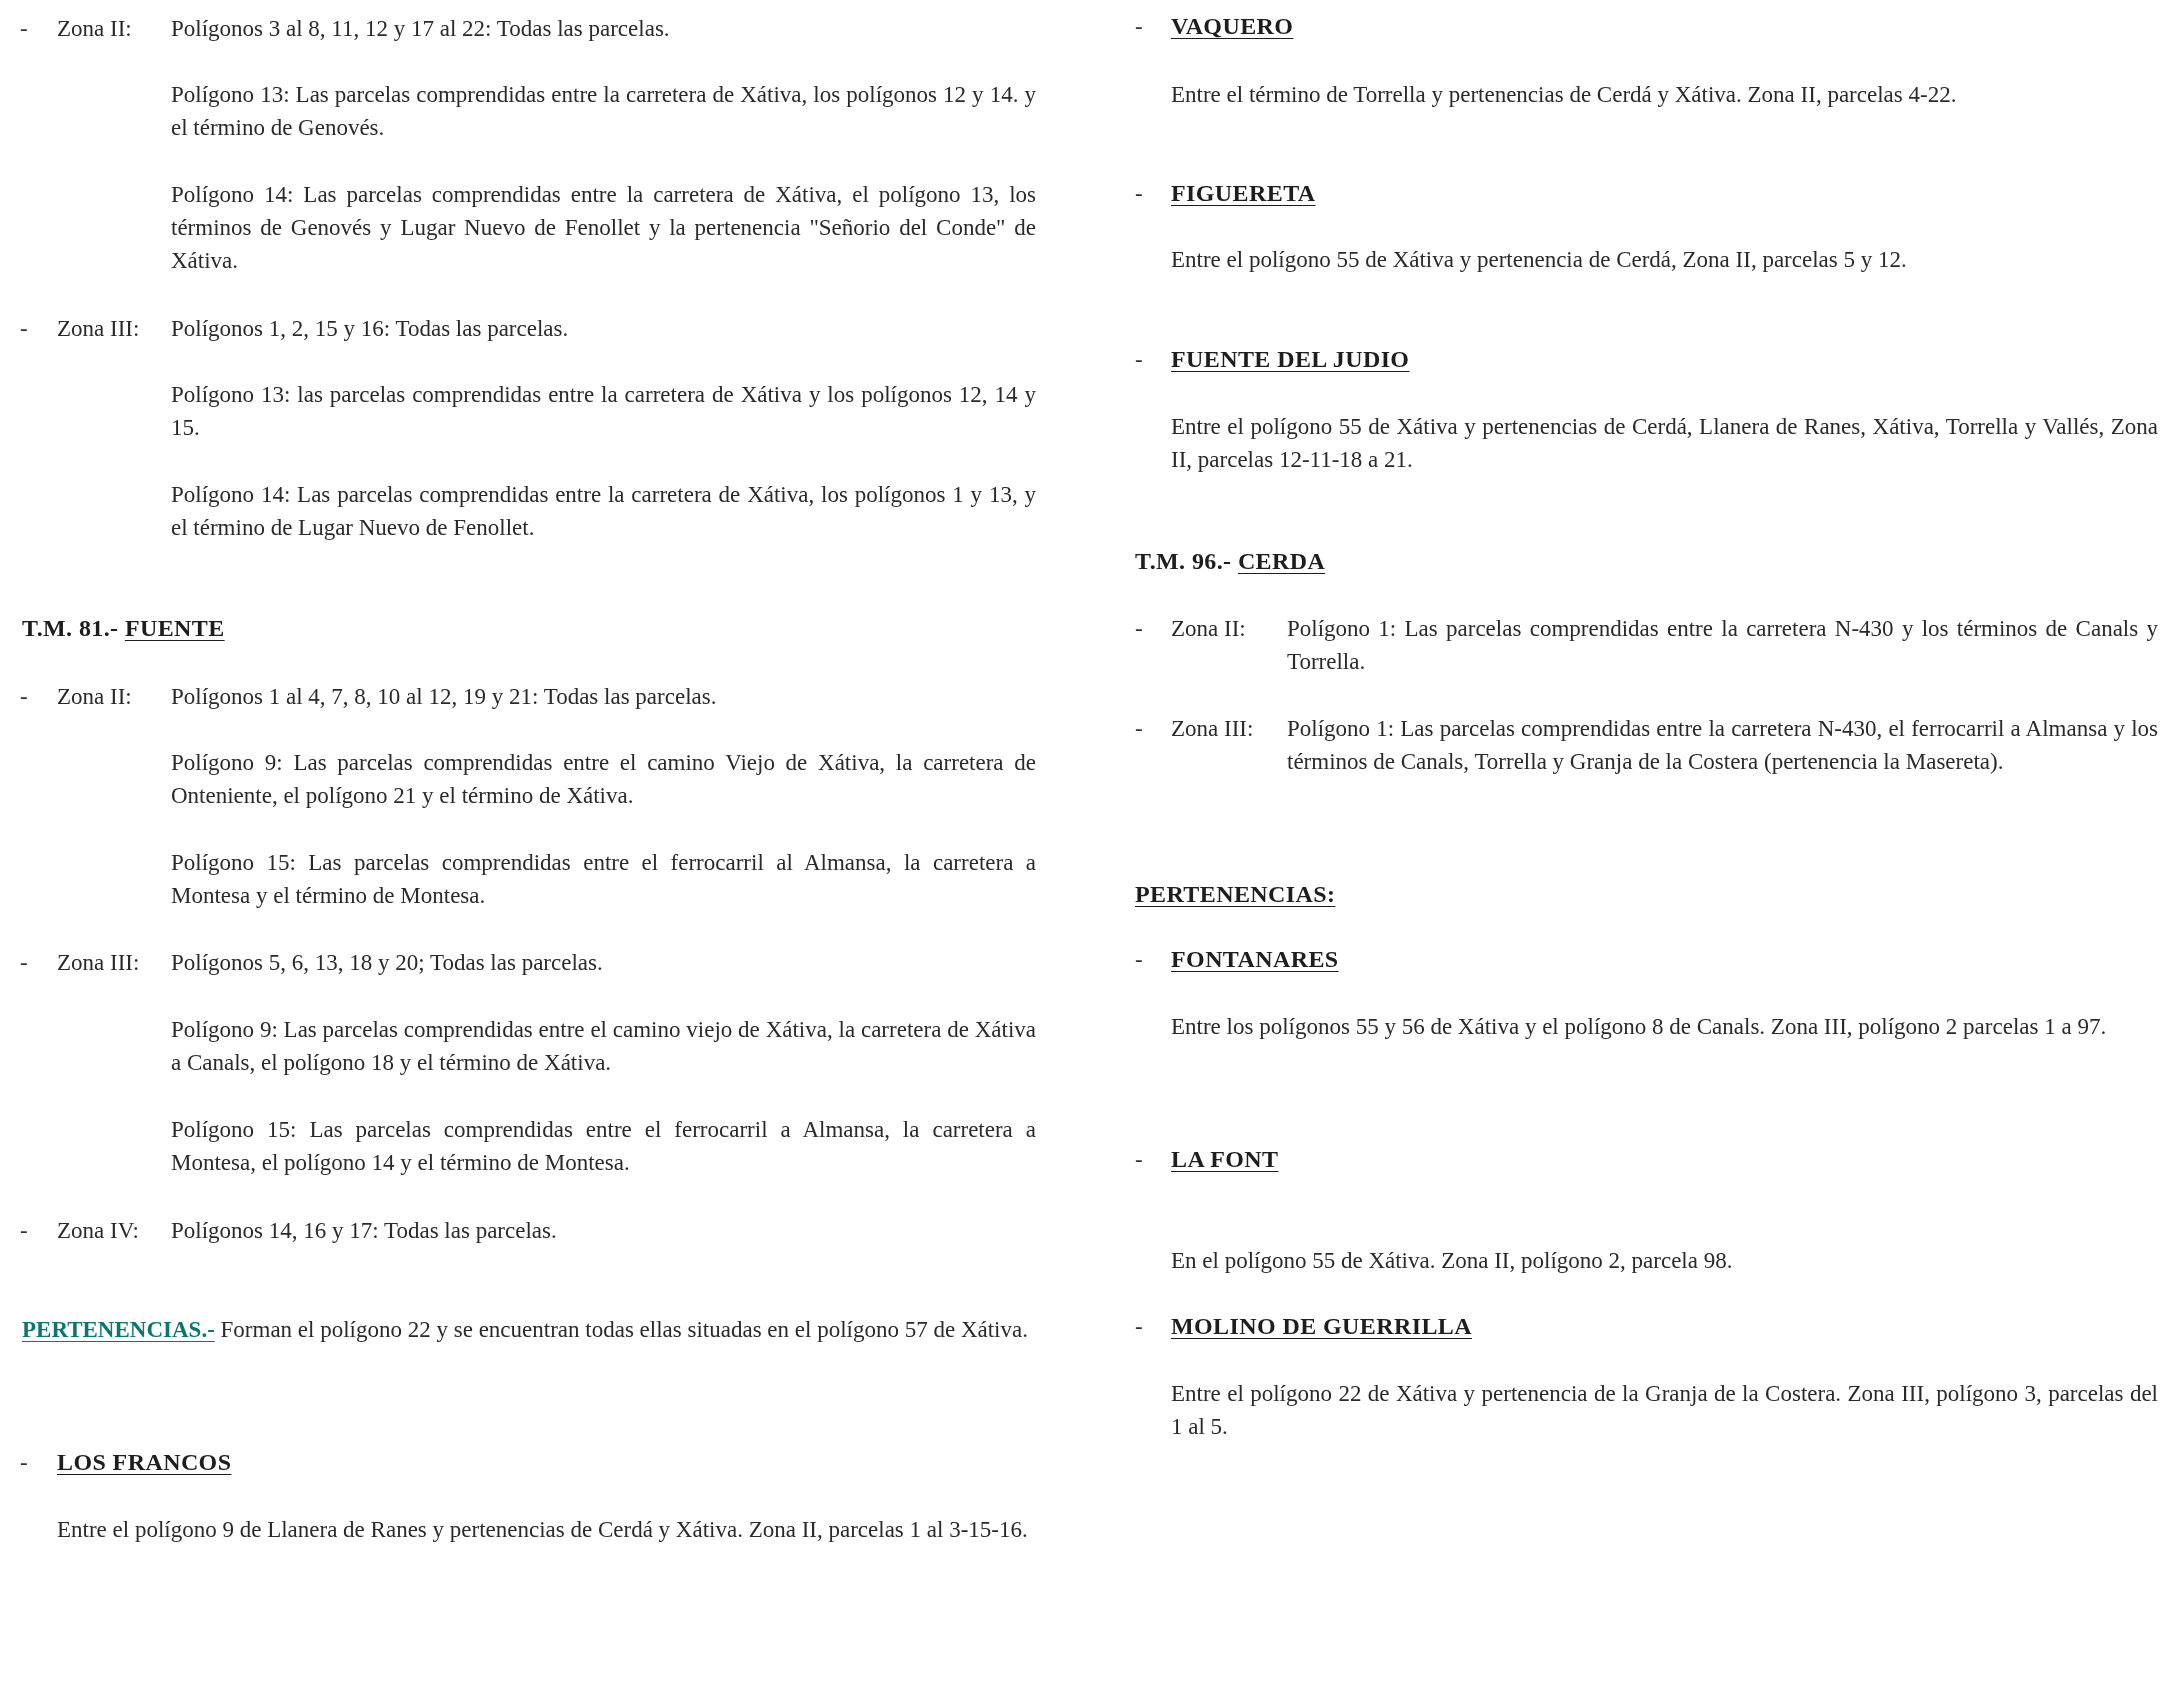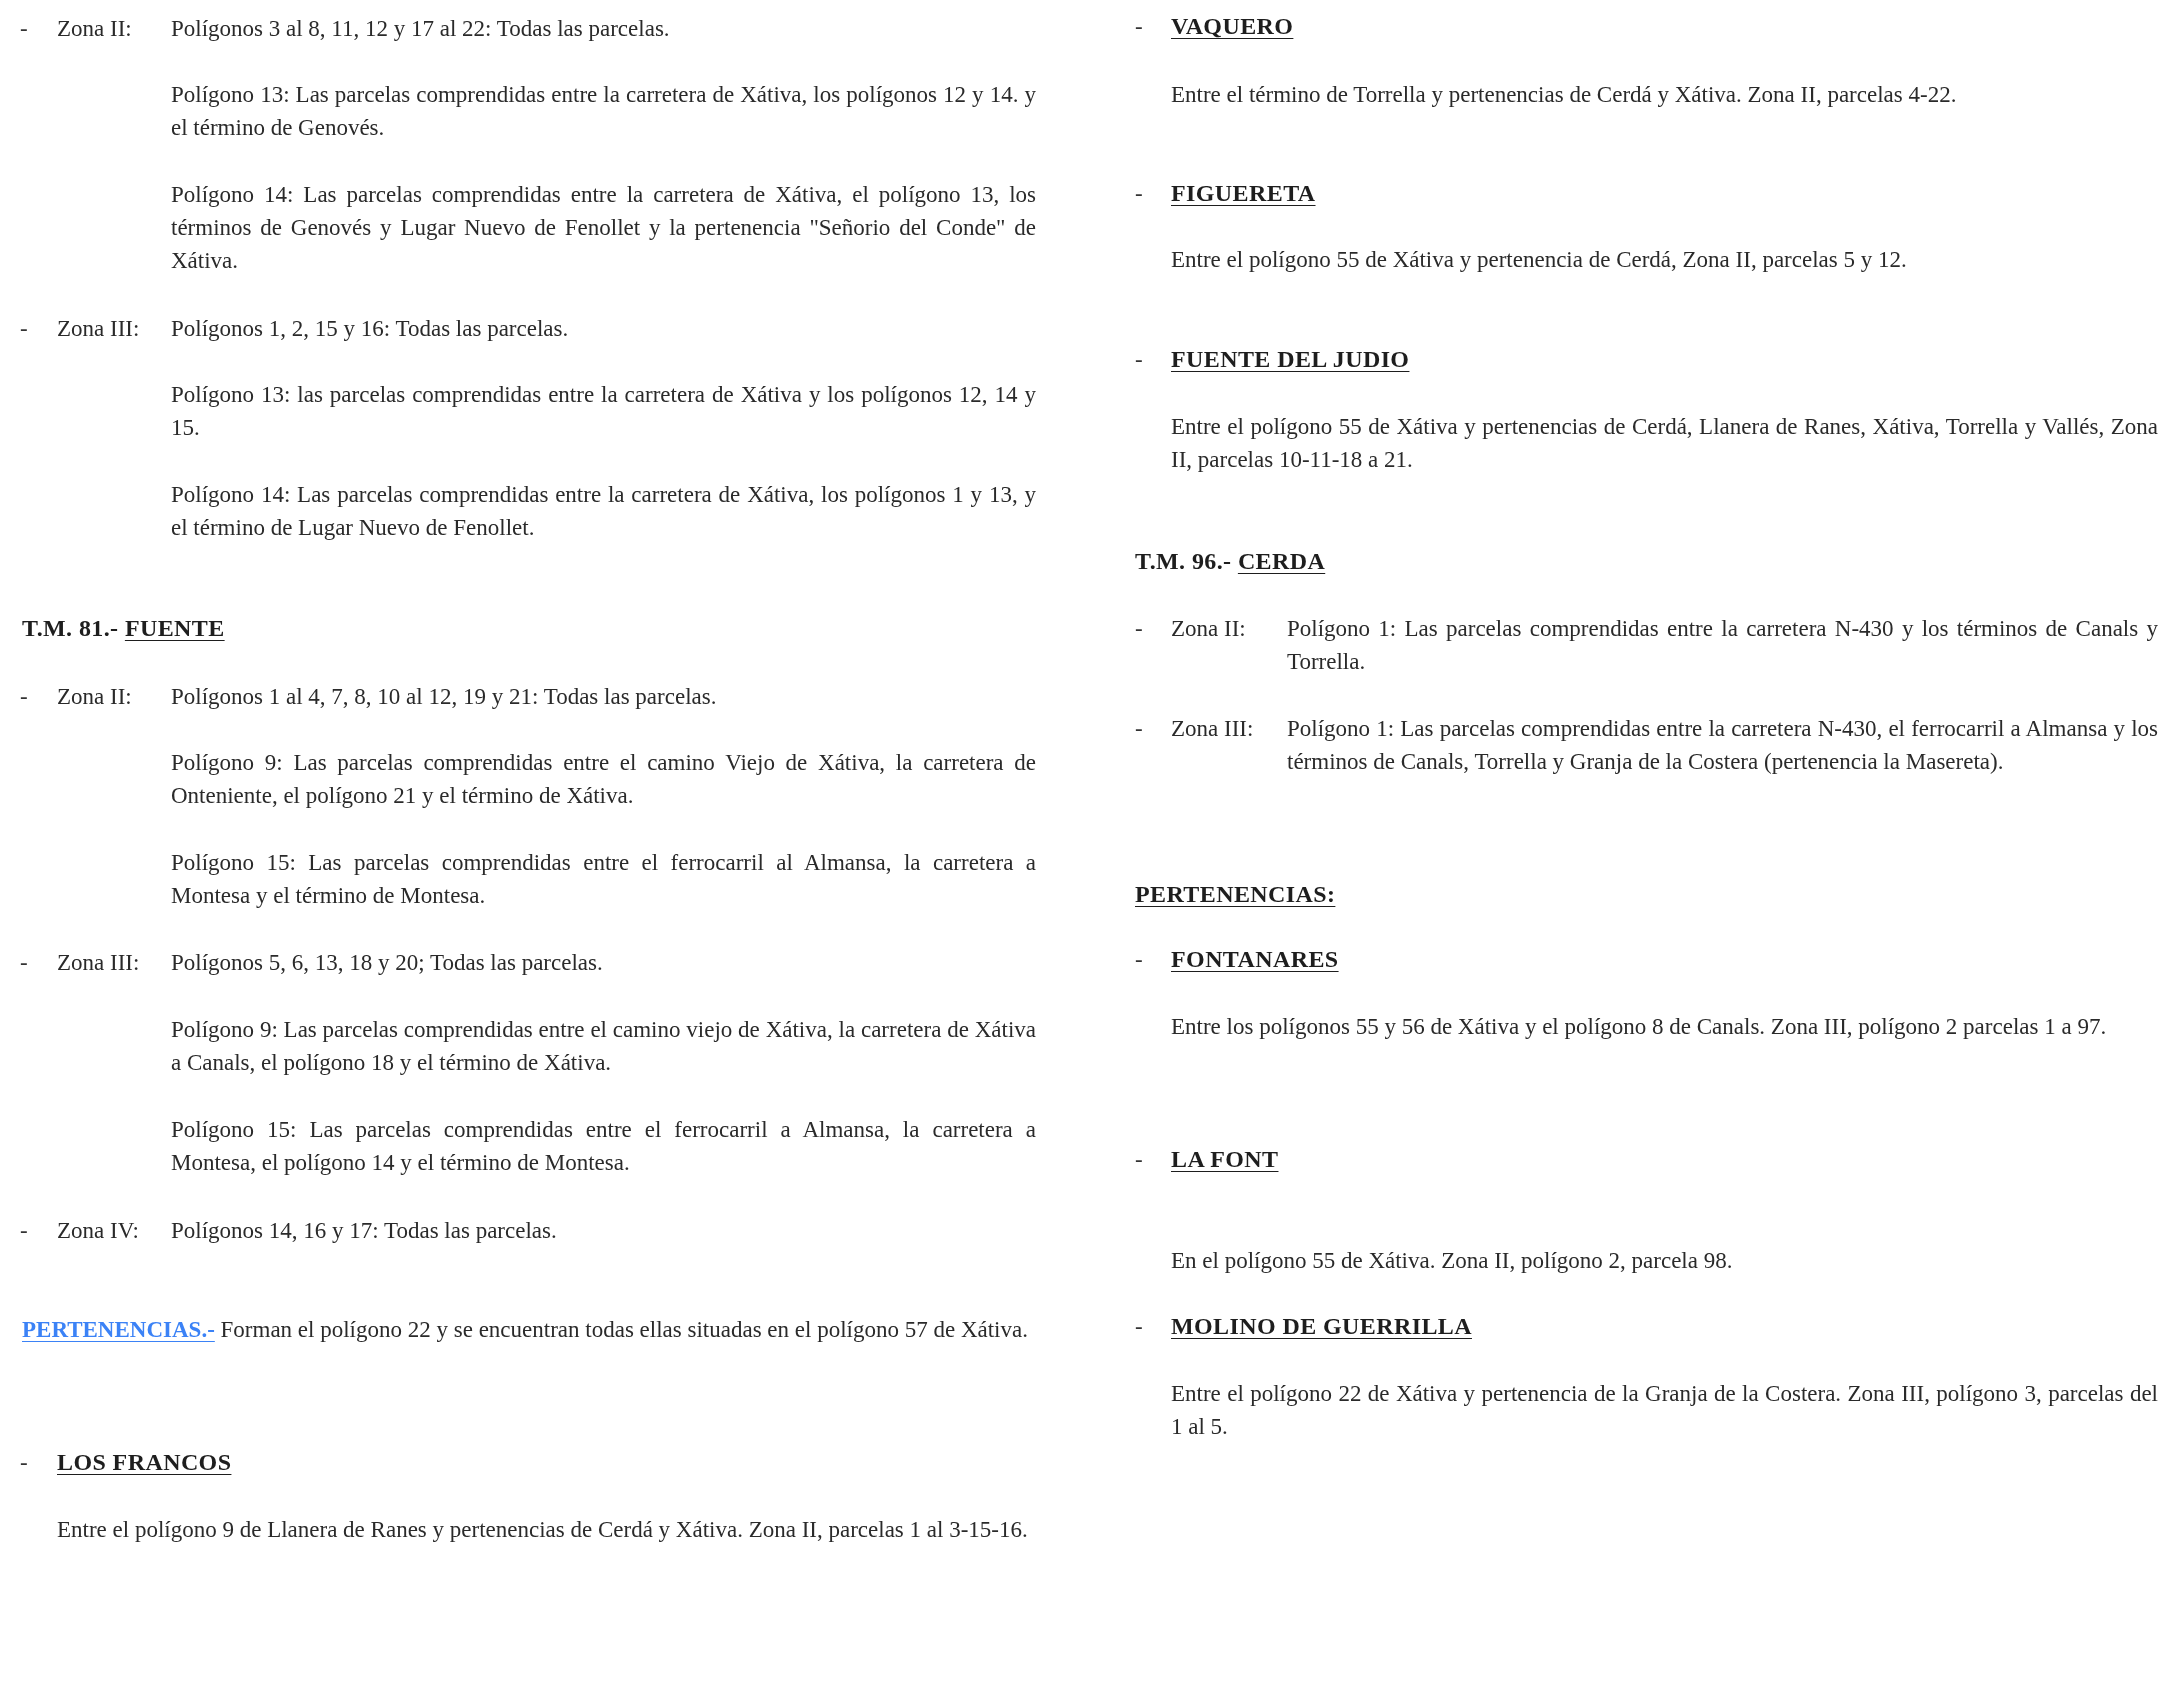--- a/index.html
+++ b/index.html
@@ -4,21 +4,21 @@
 <style>
   html, body { margin:0; padding:0; background:#ffffff; }
   body { width:2183px; height:1699px; position:relative; overflow:hidden;
          font-family:"Liberation Serif", "DejaVu Serif", serif; color:#2a2a2a; }
   .blk { position:absolute; font-size:23px; line-height:33px; text-align:justify; }
   .blk.nj { text-align:left; }
   .dash { position:absolute; font-size:23px; line-height:33px; color:#333; }
   .zlabel { position:absolute; font-size:23px; line-height:33px; white-space:nowrap; }
   .head { position:absolute; font-size:24px; line-height:33px; font-weight:bold; white-space:nowrap; color:#1e1e1e; letter-spacing:0.4px; }
   .u { text-decoration:underline; text-underline-offset:4.3px; text-decoration-thickness:1.4px; }
-  .inline-head { font-weight:bold; color:#3b82f6; }
+  .inline-head { font-weight:bold; color:#0f766e; }
 </style>
 </head>
 <body>
 
 <span class="dash" style="left:20px; top:11.6px;">-</span>
 <span class="zlabel" style="left:57px; top:11.6px;">Zona  II:</span>
 <div class="blk nj" style="left:171px; top:11.6px; width:870px;">Polígonos 3 al 8, 11, 12 y 17 al 22: Todas las parcelas.</div>
 <div class="blk" style="left:171px; top:78px; width:865px;">Polígono 13: Las parcelas comprendidas entre la carretera de Xátiva, los polígonos 12 y 14. y  el término de Genovés.</div>
 <div class="blk" style="left:171px; top:178px; width:865px;">Polígono 14: Las parcelas comprendidas entre la carretera  de Xátiva, el polígono 13, los términos de Genovés y Lugar Nuevo de Fenollet y la pertenencia "Señorio del Conde"  de Xátiva.</div>
 
@@ -67,21 +67,21 @@
 <span class="dash" style="left:1135px; top:177px;">-</span>
 <div class="head" style="left:1171px; top:177px;">
   <span class="u">FIGUERETA</span>
 </div>
 <div class="blk nj" style="left:1171px; top:243px; width:993px;">Entre el polígono 55 de Xátiva y pertenencia de Cerdá, Zona II, parcelas 5 y 12.</div>
 
 <span class="dash" style="left:1135px; top:343px;">-</span>
 <div class="head" style="left:1171px; top:343px;">
   <span class="u">FUENTE DEL JUDIO</span>
 </div>
-<div class="blk" style="left:1171px; top:410px; width:987px;">Entre el polígono 55 de Xátiva y pertenencias de Cerdá,  Llanera  de Ranes, Xátiva, Torrella y Vallés, Zona II, parcelas 10-11-18 a 21.</div>
+<div class="blk" style="left:1171px; top:410px; width:987px;">Entre el polígono 55 de Xátiva y pertenencias de Cerdá,  Llanera  de Ranes, Xátiva, Torrella y Vallés, Zona II, parcelas 12-11-18 a 21.</div>
 
 <div class="head" style="left:1135px; top:545px;">
   <span>T.M. 96.- </span><span class="u">CERDA</span>
 </div>
 
 <span class="dash" style="left:1135px; top:612px;">-</span>
 <span class="zlabel" style="left:1171px; top:612px;">Zona  II:</span>
 <div class="blk" style="left:1287px; top:612px; width:871px;">Polígono 1: Las parcelas comprendidas  entre la carretera N-430 y los términos de Canals y Torrella.</div>
 
 <span class="dash" style="left:1135px; top:712px;">-</span>

